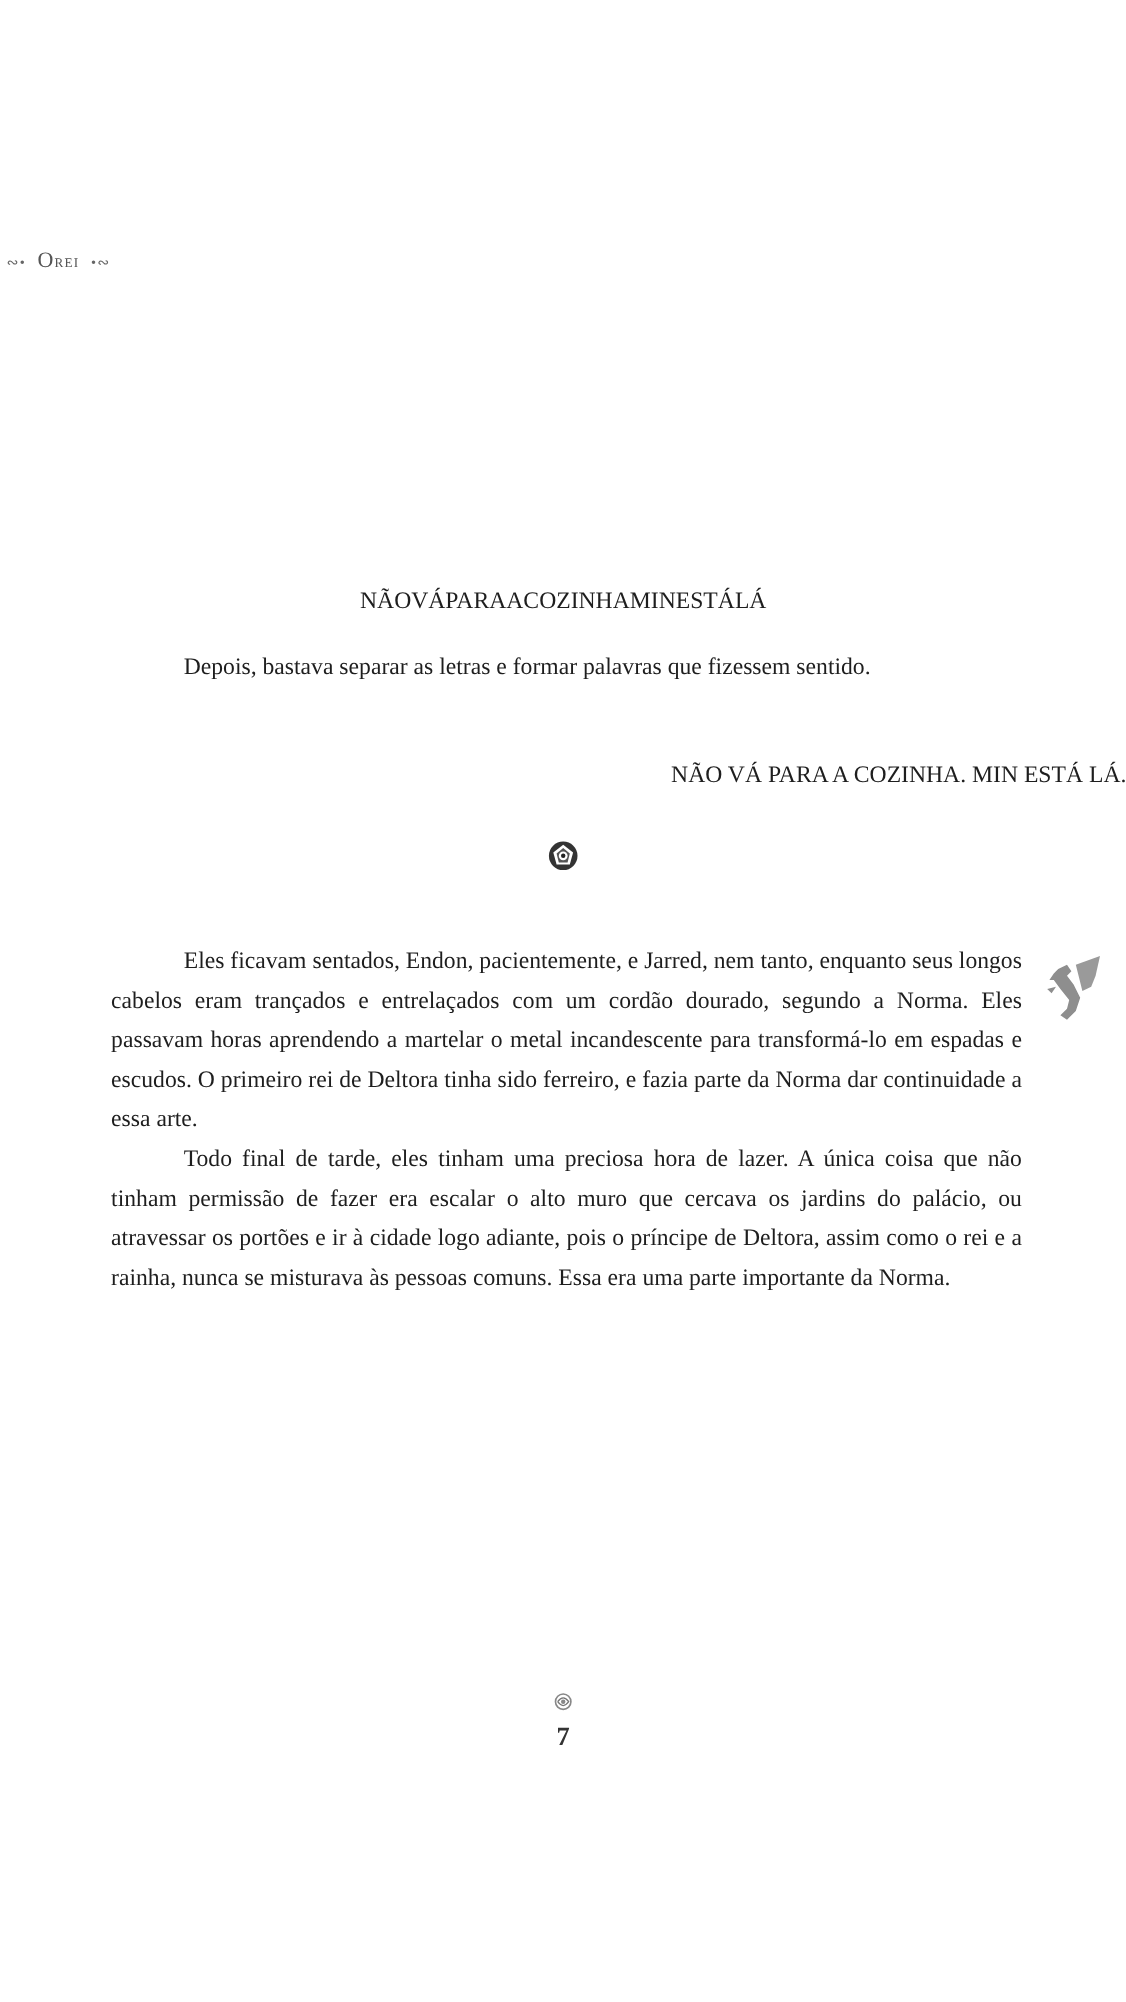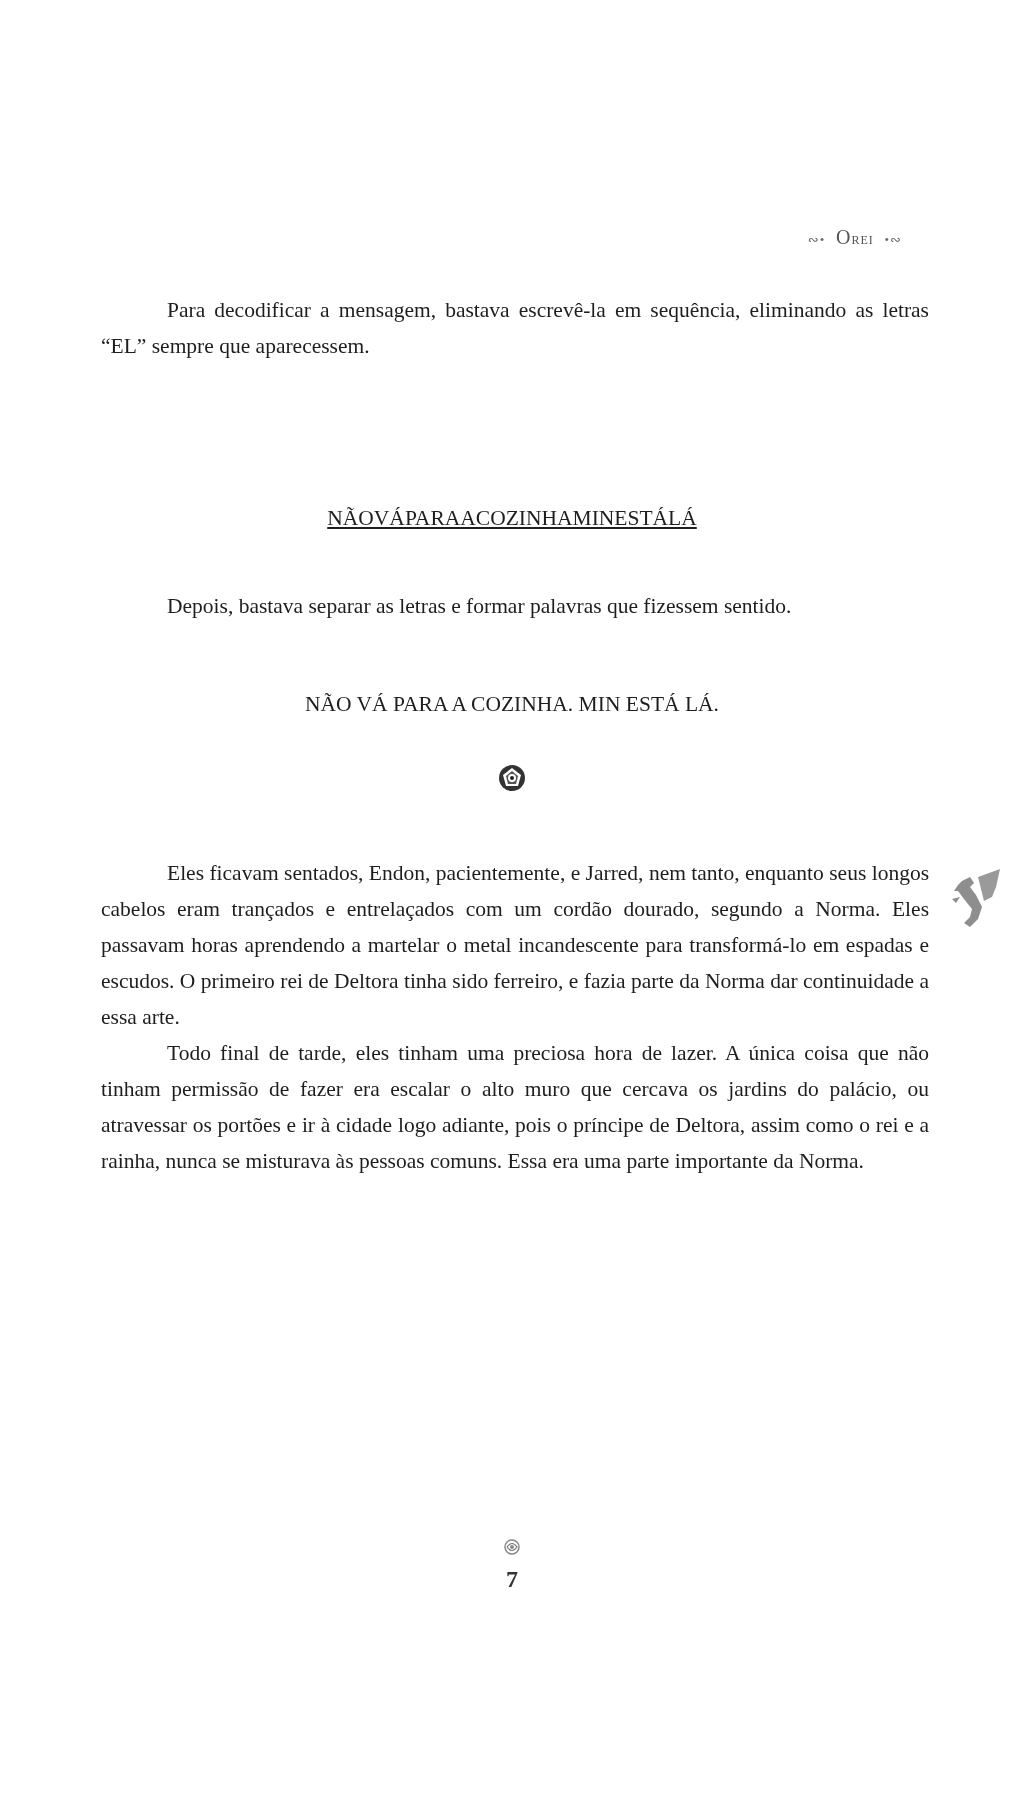--- a/index.html
+++ b/index.html
@@ -1,18 +1,18 @@
 <!DOCTYPE html>
 <html><head>
 <meta charset="utf-8">
 <style>
   html, body { margin: 0; padding: 0; background: #ffffff; }
   body { width: 1024px; height: 1820px; position: relative; overflow: hidden;
          font-family: "Liberation Serif", "DejaVu Serif", serif; color: #1e1e1e; }
-  .header { position: absolute; top: 226px; left: 0; width: 908px; text-align: right;
+  .header { position: absolute; top: 226px; left: 0; width: 908px; text-align: left;
             font-size: 15px; color: #555; letter-spacing: 1px; }
   .header .orn { font-size: 13px; color: #666; margin: 0 6px; }
   .header .big { font-size: 20px; }
   .text { position: absolute; left: 101px; width: 828px; font-size: 21.5px; line-height: 36px;
           text-align: justify; }
   .text p { margin: 0; text-indent: 66px; }
   .center { position: absolute; left: 0; width: 1024px; text-align: center; font-size: 21.5px; }
   .ornament { position: absolute; left: 497px; top: 763px; width: 30px; height: 30px; }
   .dragon { position: absolute; left: 948px; top: 867px; width: 56px; height: 64px; }
   .footer-orn { position: absolute; left: 503px; top: 1538px; width: 18px; height: 18px; }
@@ -22,30 +22,29 @@
 </head>
 <body>
 
 <div class="header">
   <span class="orn">∾•</span>
   <span class="big">O</span><span style="font-size:12px;">REI</span>
   <span class="orn">•∾</span>
 </div>
 
 <div class="text" style="top:292px;">
-  <p>Para decodificar a mensagem, bastava escrevê-la em sequência, eliminando as letras “EL” sempre que aparecessem.</p>
 </div>
 
-<div class="center" style="top:506px;text-decoration:underline;">NÃOVÁPARAACOZINHAMINESTÁLÁ</div>
+<div class="center" style="top:534px;">NÃOVÁPARAACOZINHAMINESTÁLÁ</div>
 
 <div class="text" style="top:588px;">
   <p>Depois, bastava separar as letras e formar palavras que fizessem sentido.</p>
 </div>
 
-<div class="center" style="top:692px;">NÃO VÁ PARA A COZINHA. MIN ESTÁ LÁ.</div>
+<div class="center" style="top:692px;text-align:right;">NÃO VÁ PARA A COZINHA. MIN ESTÁ LÁ.</div>
 
 <svg class="ornament" viewBox="0 0 30 30">
   <circle cx="15" cy="15" r="13" fill="#333"></circle>
   <polygon points="15,5 24,12 21,23 9,23 6,12" fill="#fff"></polygon>
   <polygon points="15,8 21,13 19,21 11,21 9,13" fill="#555"></polygon>
   <circle cx="15" cy="15" r="4" fill="#fff"></circle>
   <circle cx="15" cy="15" r="2" fill="#222"></circle>
 </svg>
 
 <svg class="dragon" viewBox="0 0 56 64">

